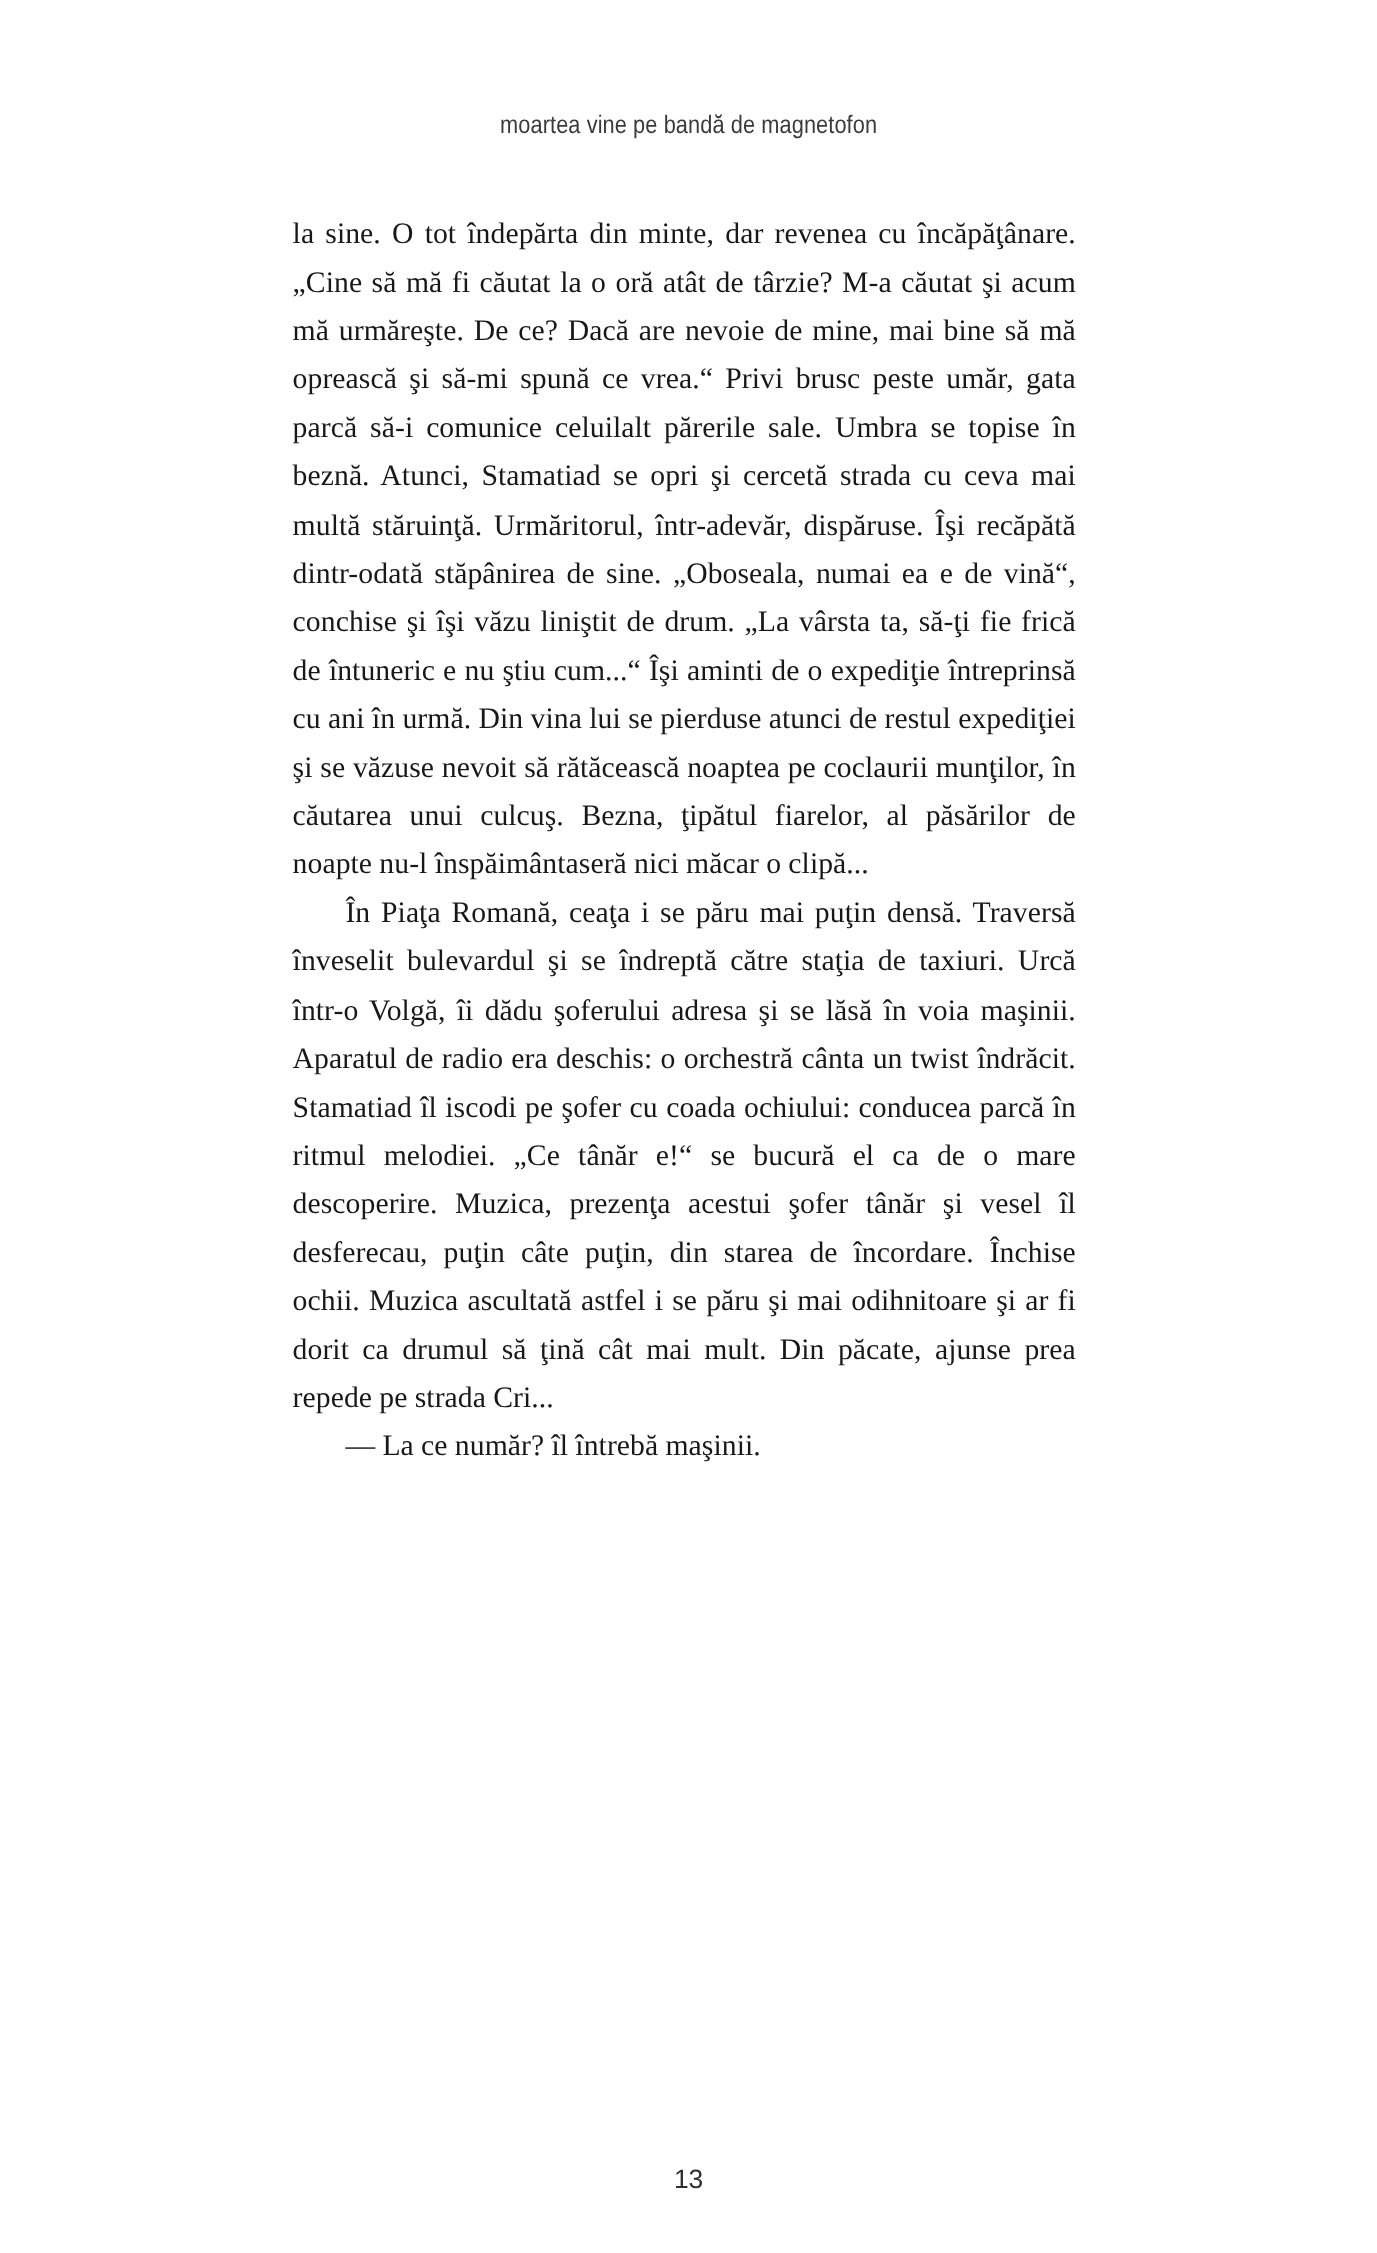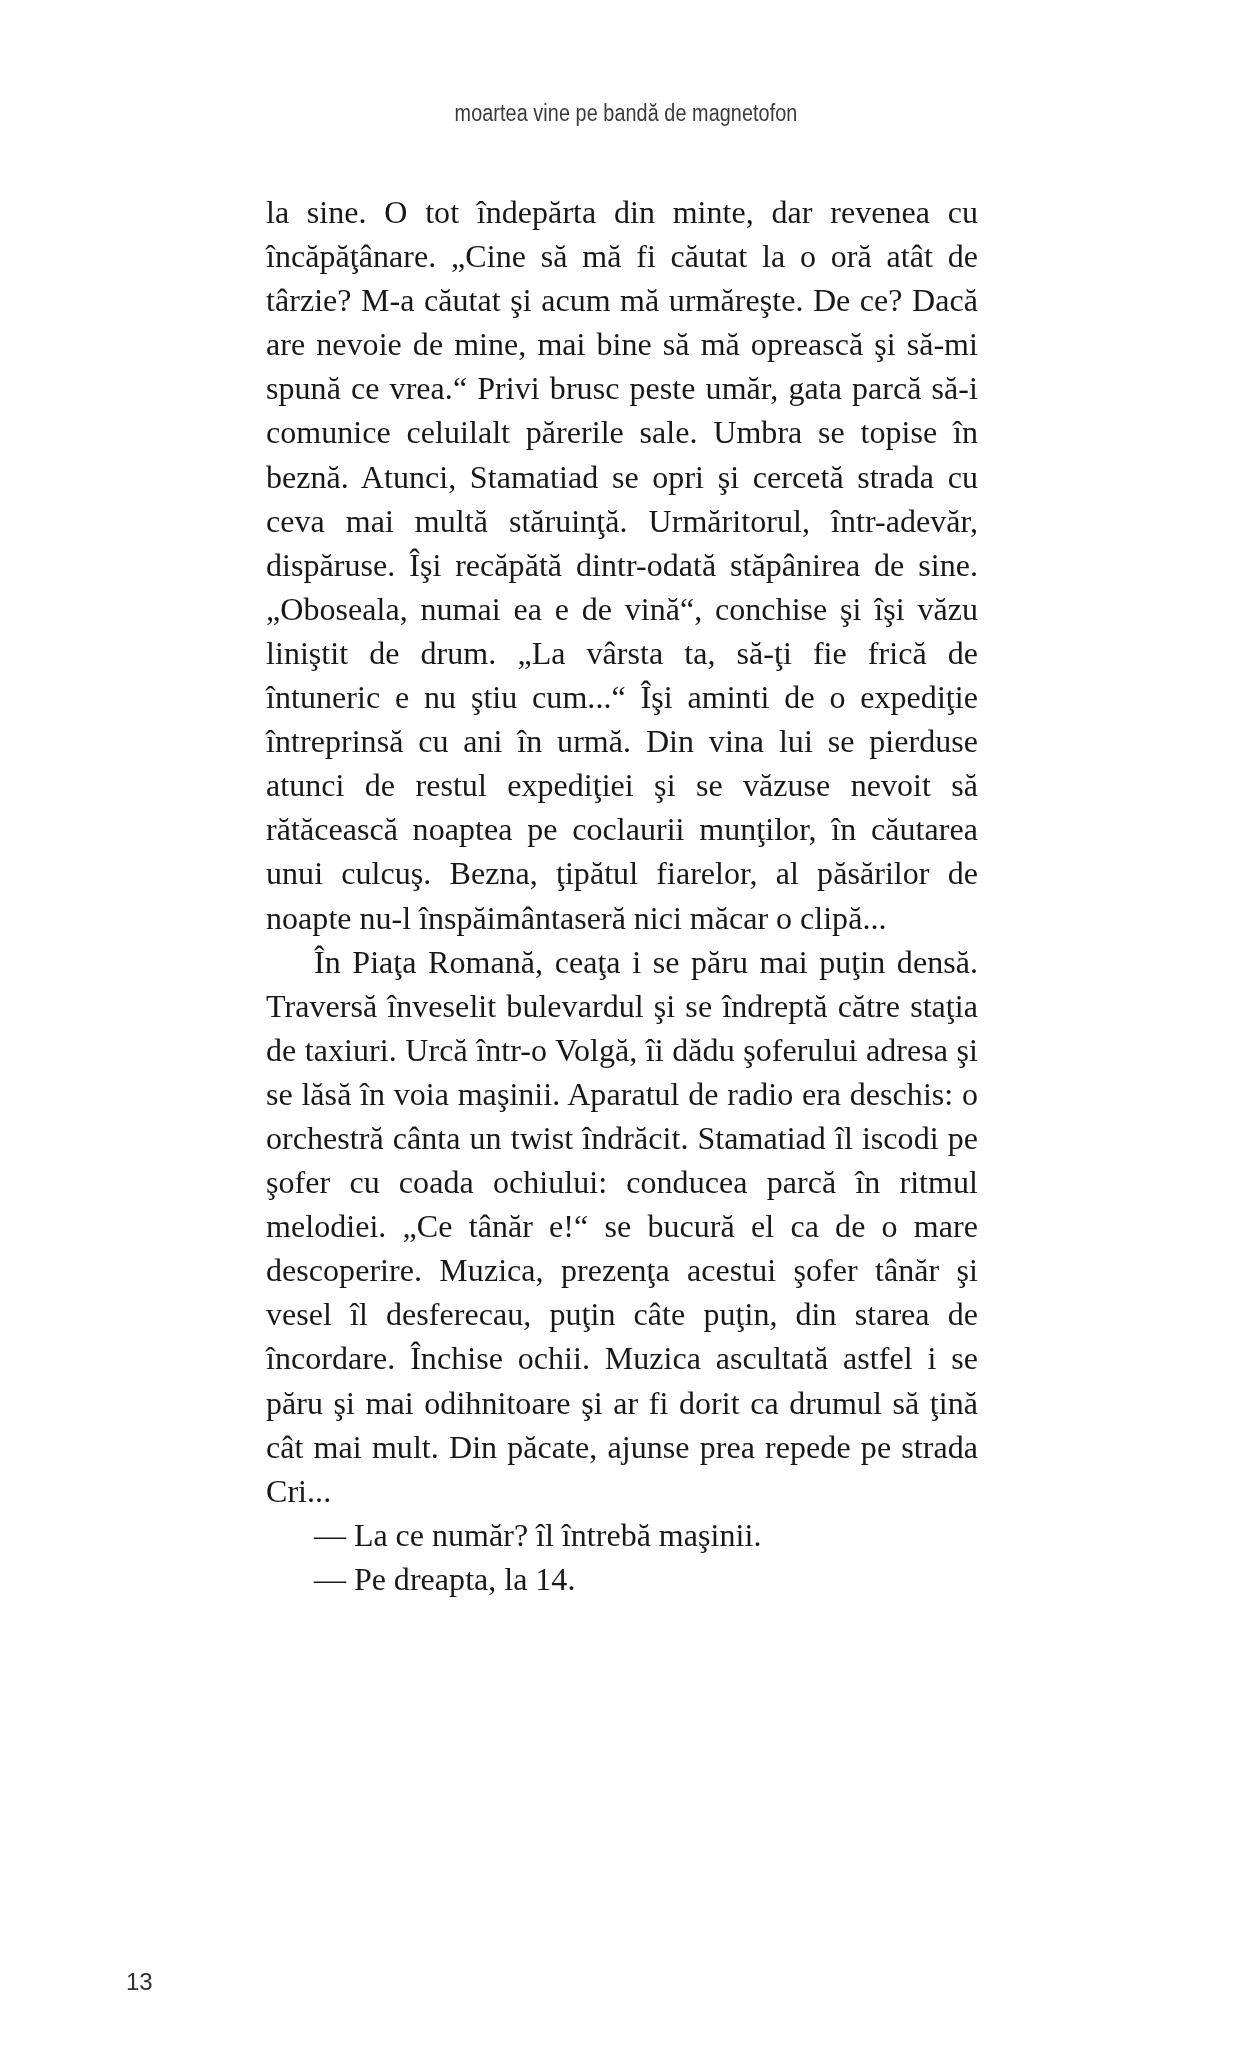--- a/index.html
+++ b/index.html
@@ -44,21 +44,21 @@
   
   .textblock {
     position: absolute;
     left: 140px;
     top: 186px;
     width: 712px;
   }
 
   .para {
     margin: 0;
-    font-size: 32px;
+    font-size: 27px;
     line-height: 44.1px;
     text-align: justify;
     text-justify: inter-word;
     word-spacing: -0.2px;
     letter-spacing: 0.05px;
     -webkit-hyphens: manual;
     hyphens: manual;
   }
 
   .para.cont {
@@ -73,40 +73,39 @@
     text-indent: 48px;
     text-align: left;
   }
 
   
   .folio {
     position: absolute;
     bottom: 56px;
     left: 0;
     right: 0;
-    text-align: left;
+    text-align: center;
     font-family: "Liberation Sans", "DejaVu Sans", sans-serif;
     font-size: 24px;
     color: #2f2f31;
   }
 </style>
 </head>
 <body>
 
 <div id="page">
 
   <div class="running-head">moartea vine pe bandă de magnetofon</div>
 
   <div class="textblock">
 
     <p class="para cont">la sine. O tot îndepărta din minte, dar revenea cu încăpăţânare. „Cine să mă fi căutat la o oră atât de târzie? M-a căutat şi acum mă urmăreşte. De ce? Dacă are nevoie de mine, mai bine să mă oprească şi să-mi spună ce vrea.“ Privi brusc peste umăr, gata parcă să-i comunice celuilalt părerile sale. Umbra se topise în beznă. Atunci, Stamatiad se opri şi cercetă strada cu ceva mai multă stăruinţă. Urmăritorul, într-adevăr, dispăruse. Îşi recăpătă dintr-odată stăpânirea de sine. „Oboseala, numai ea e de vină“, conchise şi îşi văzu liniştit de drum. „La vârsta ta, să-ţi fie frică de întuneric e nu ştiu cum...“ Îşi aminti de o expediţie întreprinsă cu ani în urmă. Din vina lui se pierduse atunci de restul expediţiei şi se văzuse nevoit să rătăcească noaptea pe coclaurii munţilor, în căutarea unui culcuş. Bezna, ţipătul fiarelor, al păsărilor de noapte nu-l înspăimântaseră nici măcar o clipă...</p>
 
     <p class="para indent">În Piaţa Romană, ceaţa i se păru mai puţin densă. Traversă înveselit bulevardul şi se îndreptă către staţia de taxiuri. Urcă într-o Volgă, îi dădu şoferului adresa şi se lăsă în voia maşinii. Aparatul de radio era deschis: o orchestră cânta un twist îndrăcit. Stamatiad îl iscodi pe şofer cu coada ochiului: conducea parcă în ritmul melodiei. „Ce tânăr e!“ se bucură el ca de o mare descoperire. Muzica, prezenţa acestui şofer tânăr şi vesel îl desferecau, puţin câte puţin, din starea de încordare. Închise ochii. Muzica ascultată astfel i se păru şi mai odihnitoare şi ar fi dorit ca drumul să ţină cât mai mult. Din păcate, ajunse prea repede pe strada Cri...</p>
 
     <p class="para dialogue">— La ce număr? îl întrebă maşinii.</p>
 
-    <p class="para dialogue">— Pe dreapta, la 14.</p>
 
   </div>
 
   <div class="folio">13</div>
 
 </div>
 
 </body></html>

